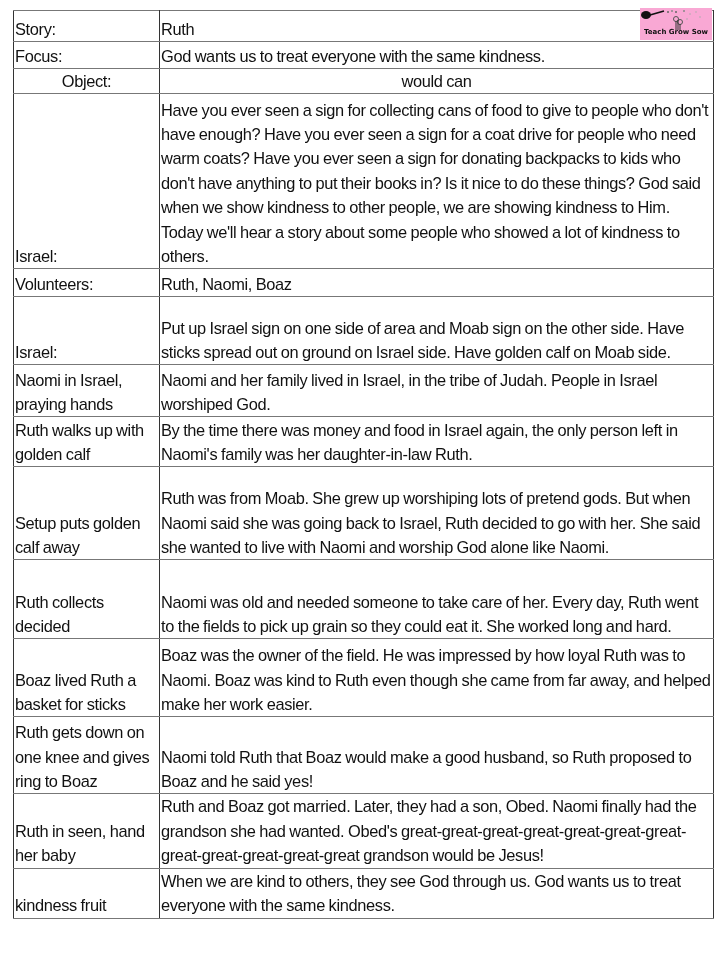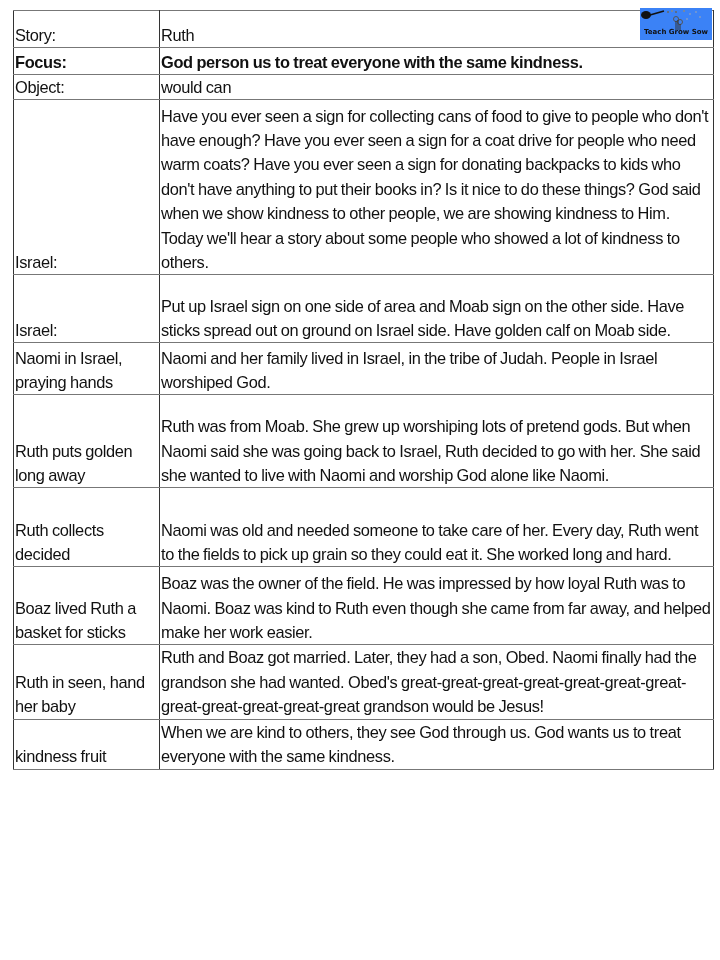--- a/index.html
+++ b/index.html
@@ -14,64 +14,76 @@
     vertical-align: bottom;
     padding: 0 1px 0 1px;
     font-size: 16.4px;
     line-height: 24.4px;
     letter-spacing: -0.35px;
     word-spacing: -0.5px;
   }
   table.lesson tr td { border-top-color: #777; border-bottom-color: #777; }
   table.lesson td.label { width: 143px; }
   .logo { position: absolute; left: 640px; top: 8px; width: 72px; height: 32px;
-          background: #3b82f6; }
+          background: #f9a8d4; }
   .logo-text { position: absolute; left: 0; top: 20px; width: 72px; text-align: center;
                font-size: 7px; font-weight: bold; font-family: "DejaVu Sans", sans-serif; color:#111;}
 </style>
 </head>
 <body>
 
 <table class="lesson">
   <tbody id="rows">
-      <tr style="height: 37px;">
+      <tr style="height: 31px;">
         <td class="label">Story:</td>
         <td>Ruth</td>
       </tr>
-      <tr style="height: 27px; font-weight: bold;">
+      <tr style="height: 27px;">
         <td class="label">Focus:</td>
-        <td>God person us to treat everyone with the same kindness.</td>
+        <td>God wants us to treat everyone with the same kindness.</td>
       </tr>
-      <tr style="height: 25px;">
+      <tr style="height: 25px; text-align: center;">
         <td class="label">Object:</td>
         <td>would can</td>
       </tr>
       <tr style="height: 175px;">
         <td class="label">Israel:</td>
         <td>Have you ever seen a sign for collecting cans of food to give to people who don't have enough? Have you ever seen a sign for a coat drive for people who need warm coats? Have you ever seen a sign for donating backpacks to kids who don't have anything to put their books in? Is it nice to do these things? God said when we show kindness to other people, we are showing kindness to Him. Today we'll hear a story about some people who showed a lot of kindness to others.</td>
+      </tr>
+      <tr style="height: 28px;">
+        <td class="label">Volunteers:</td>
+        <td>Ruth, Naomi, Boaz</td>
       </tr>
       <tr style="height: 68px;">
         <td class="label">Israel:</td>
         <td>Put up Israel sign on one side of area and Moab sign on the other side. Have sticks spread out on ground on Israel side. Have golden calf on Moab side.</td>
       </tr>
       <tr style="height: 52px; margin-left: 32px;">
         <td class="label">Naomi in Israel, praying hands</td>
         <td>Naomi and her family lived in Israel, in the tribe of Judah. People in Israel worshiped God.</td>
       </tr>
+      <tr style="height: 50px;">
+        <td class="label">Ruth walks up with golden calf</td>
+        <td>By the time there was money and food in Israel again, the only person left in Naomi's family was her daughter-in-law Ruth.</td>
+      </tr>
       <tr style="height: 93px;">
-        <td class="label">Ruth puts golden long away</td>
+        <td class="label">Setup puts golden calf away</td>
         <td>Ruth was from Moab. She grew up worshiping lots of pretend gods. But when Naomi said she was going back to Israel, Ruth decided to go with her. She said she wanted to live with Naomi and worship God alone like Naomi.</td>
       </tr>
       <tr style="height: 79px;">
         <td class="label">Ruth collects decided</td>
         <td>Naomi was old and needed someone to take care of her. Every day, Ruth went to the fields to pick up grain so they could eat it. She worked long and hard.</td>
       </tr>
       <tr style="height: 78px;">
         <td class="label">Boaz lived Ruth a basket for sticks</td>
         <td>Boaz was the owner of the field. He was impressed by how loyal Ruth was to Naomi. Boaz was kind to Ruth even though she came from far away, and helped make her work easier.</td>
+      </tr>
+      <tr style="height: 77px;">
+        <td class="label">Ruth gets down on one knee and gives ring to Boaz</td>
+        <td>Naomi told Ruth that Boaz would make a good husband, so Ruth proposed to Boaz and he said yes!</td>
       </tr>
       <tr style="height: 74px;">
         <td class="label">Ruth in seen, hand her baby</td>
         <td>Ruth and Boaz got married. Later, they had a son, Obed. Naomi finally had the grandson she had wanted. Obed's great-great-great-great-great-great-great-great-great-great-great-great grandson would be Jesus!</td>
       </tr>
       <tr style="height: 50px;">
         <td class="label">kindness fruit</td>
         <td>When we are kind to others, they see God through us. God wants us to treat everyone with the same kindness.</td>
       </tr>
     </tbody>

